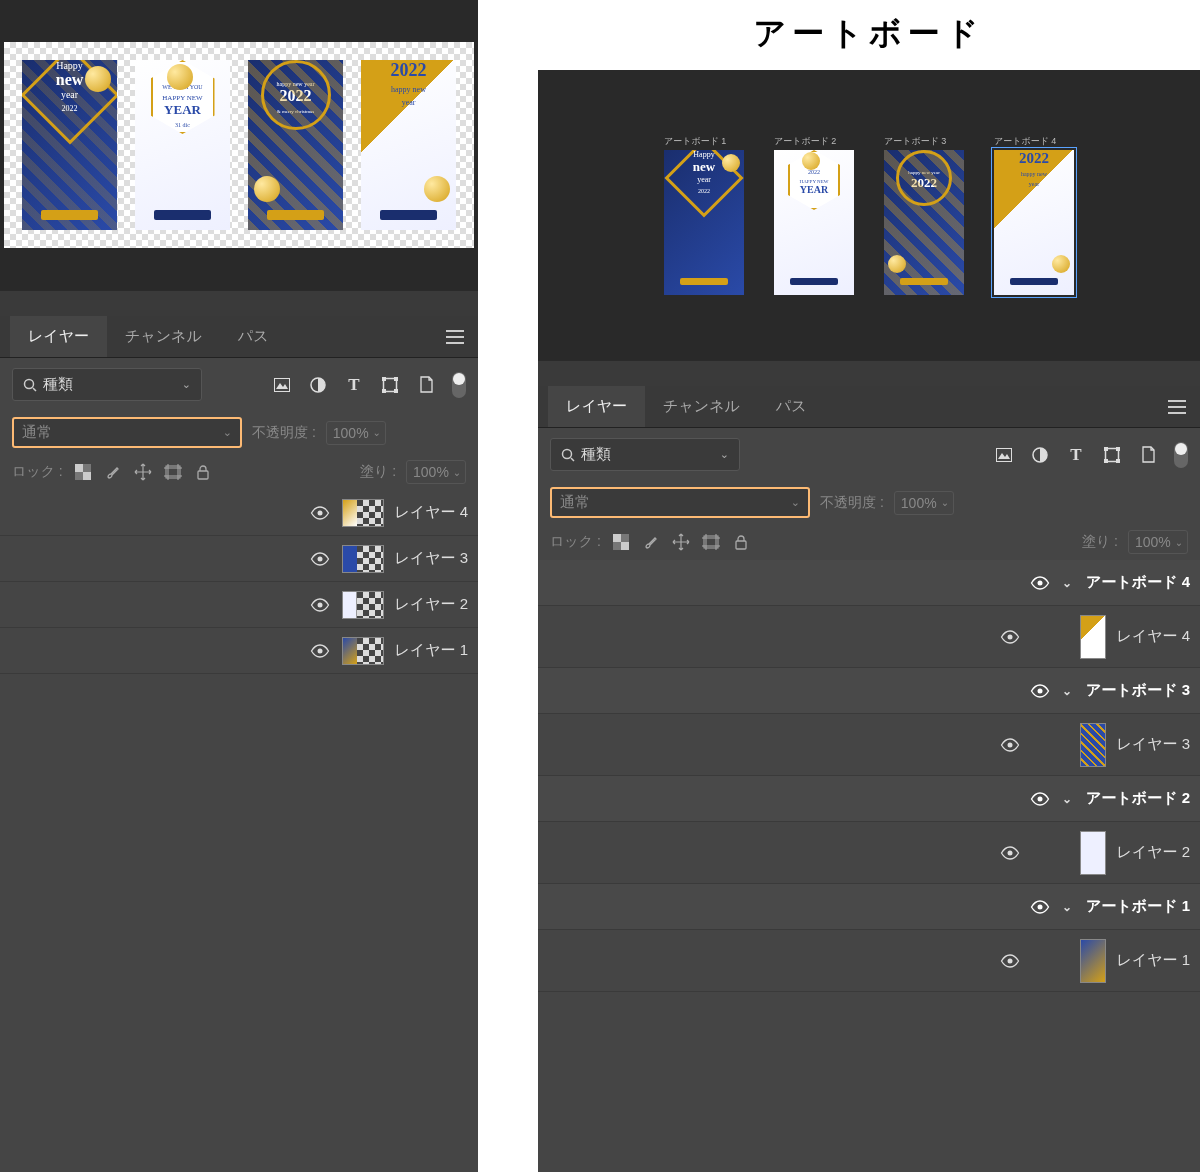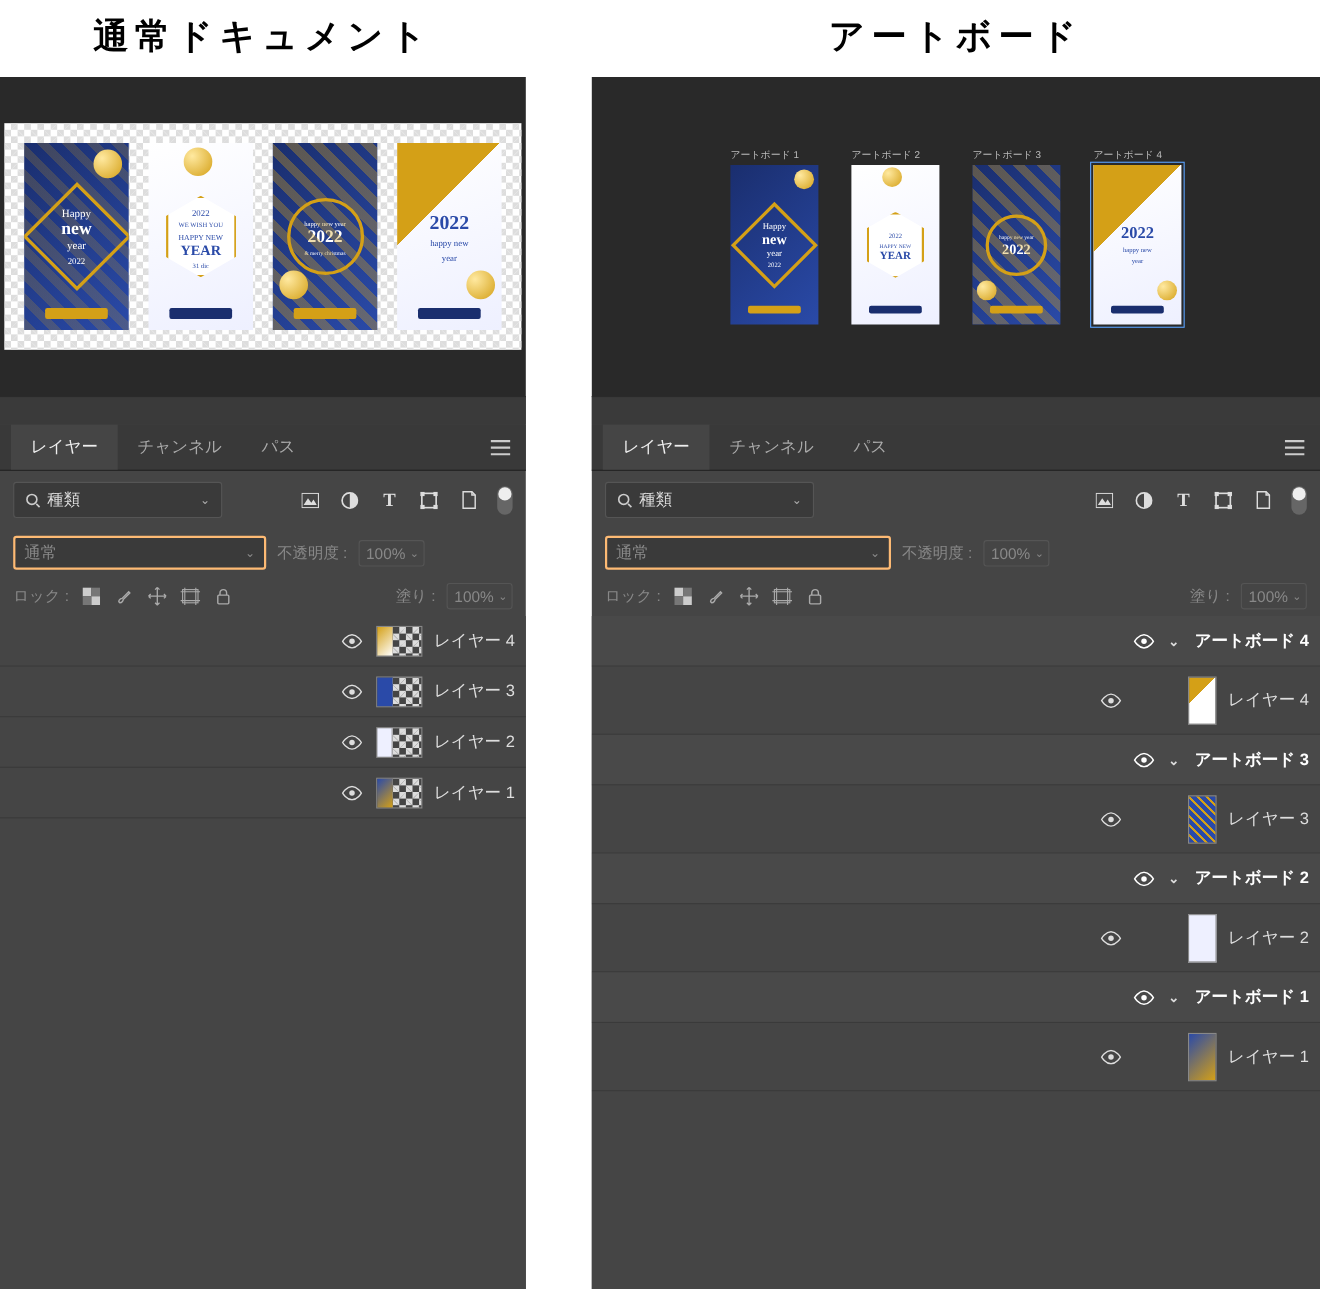--- a/index.html
+++ b/index.html
@@ -61,21 +61,21 @@
   .ab-wrap { display:flex; flex-direction:column; align-items:flex-start; }
   .ab-label { color:#bbb; font-size:9px; margin-bottom:2px; white-space:nowrap; }
   .ab-selected { outline: 1px solid #5aa3ff; outline-offset: 2px; position:relative; }
   .card {
     width: 95px;
     height: 170px;
     position: relative;
     display:flex;
     flex-direction:column;
     align-items:center;
-    justify-content:center;
+    justify-content:flex-start;
     font-family: serif;
     overflow:hidden;
   }
   .card-sm { width:80px; height:145px; }
   .card-blue { background: linear-gradient(135deg,#1a2e6e,#2a4aa8); color:#fff; }
   .card-white { background: linear-gradient(160deg,#fff,#eef0ff); color:#2a4aa8; }
   .card .txt1 { font-size:10px; }
   .card .txt2 { font-size:16px; font-weight:600; }
   .card .txt3 { font-size:8px; margin-top:4px; }
   .card .bow {
@@ -192,21 +192,20 @@
   .thumb-half .trans{flex:1;}
   .thumb-tall{width:26px;height:44px;border:1px solid #888;}
   .layer-name{font-size:15px;color:#ddd;}
 
   svg{display:block;}
 </style>
 </head>
 <body>
 
 <div class="column col-left">
-  <div class="title">通常ドキュメント</div>
 
   <div class="canvas-area">
     <div class="doc-canvas checker">
 
       <div class="card card-blue">
         <div class="stripes" style="opacity:.2"></div>
         <div class="diamond"></div>
         <div style="position:relative;text-align:center;">
           <div class="txt1">Happy</div>
           <div class="txt2">new</div>

